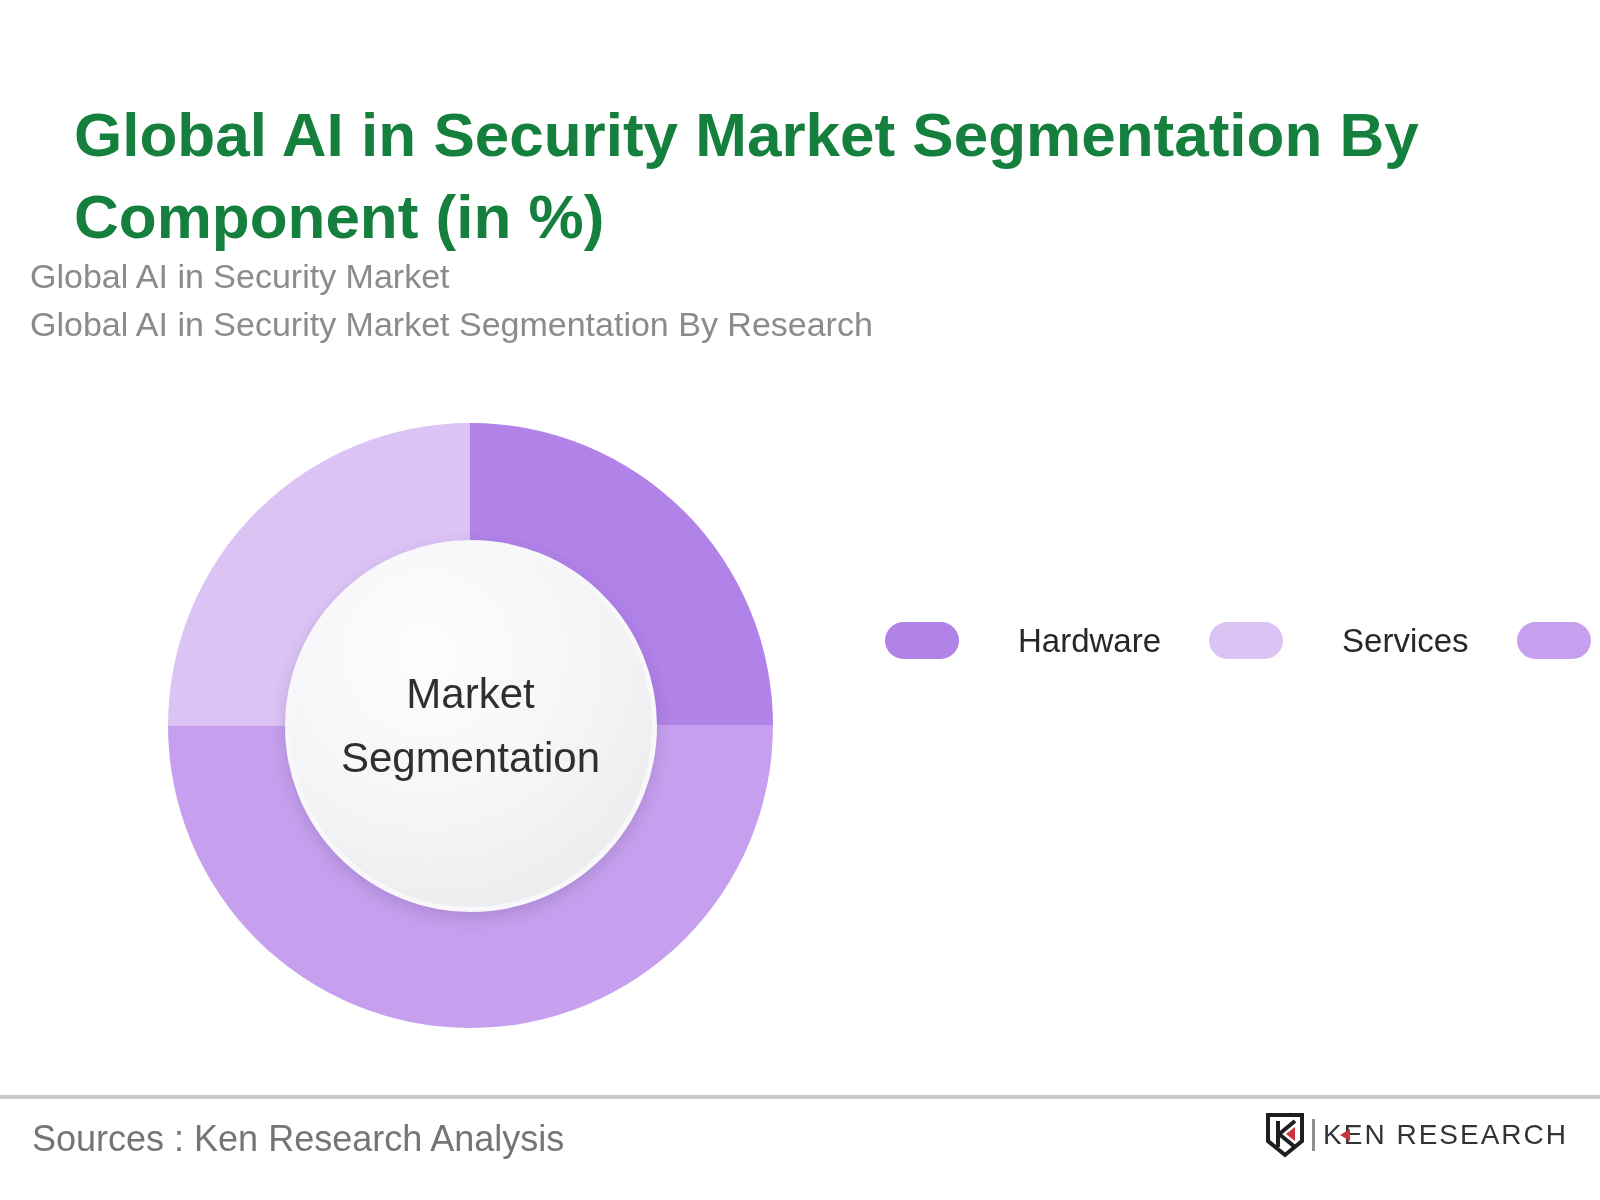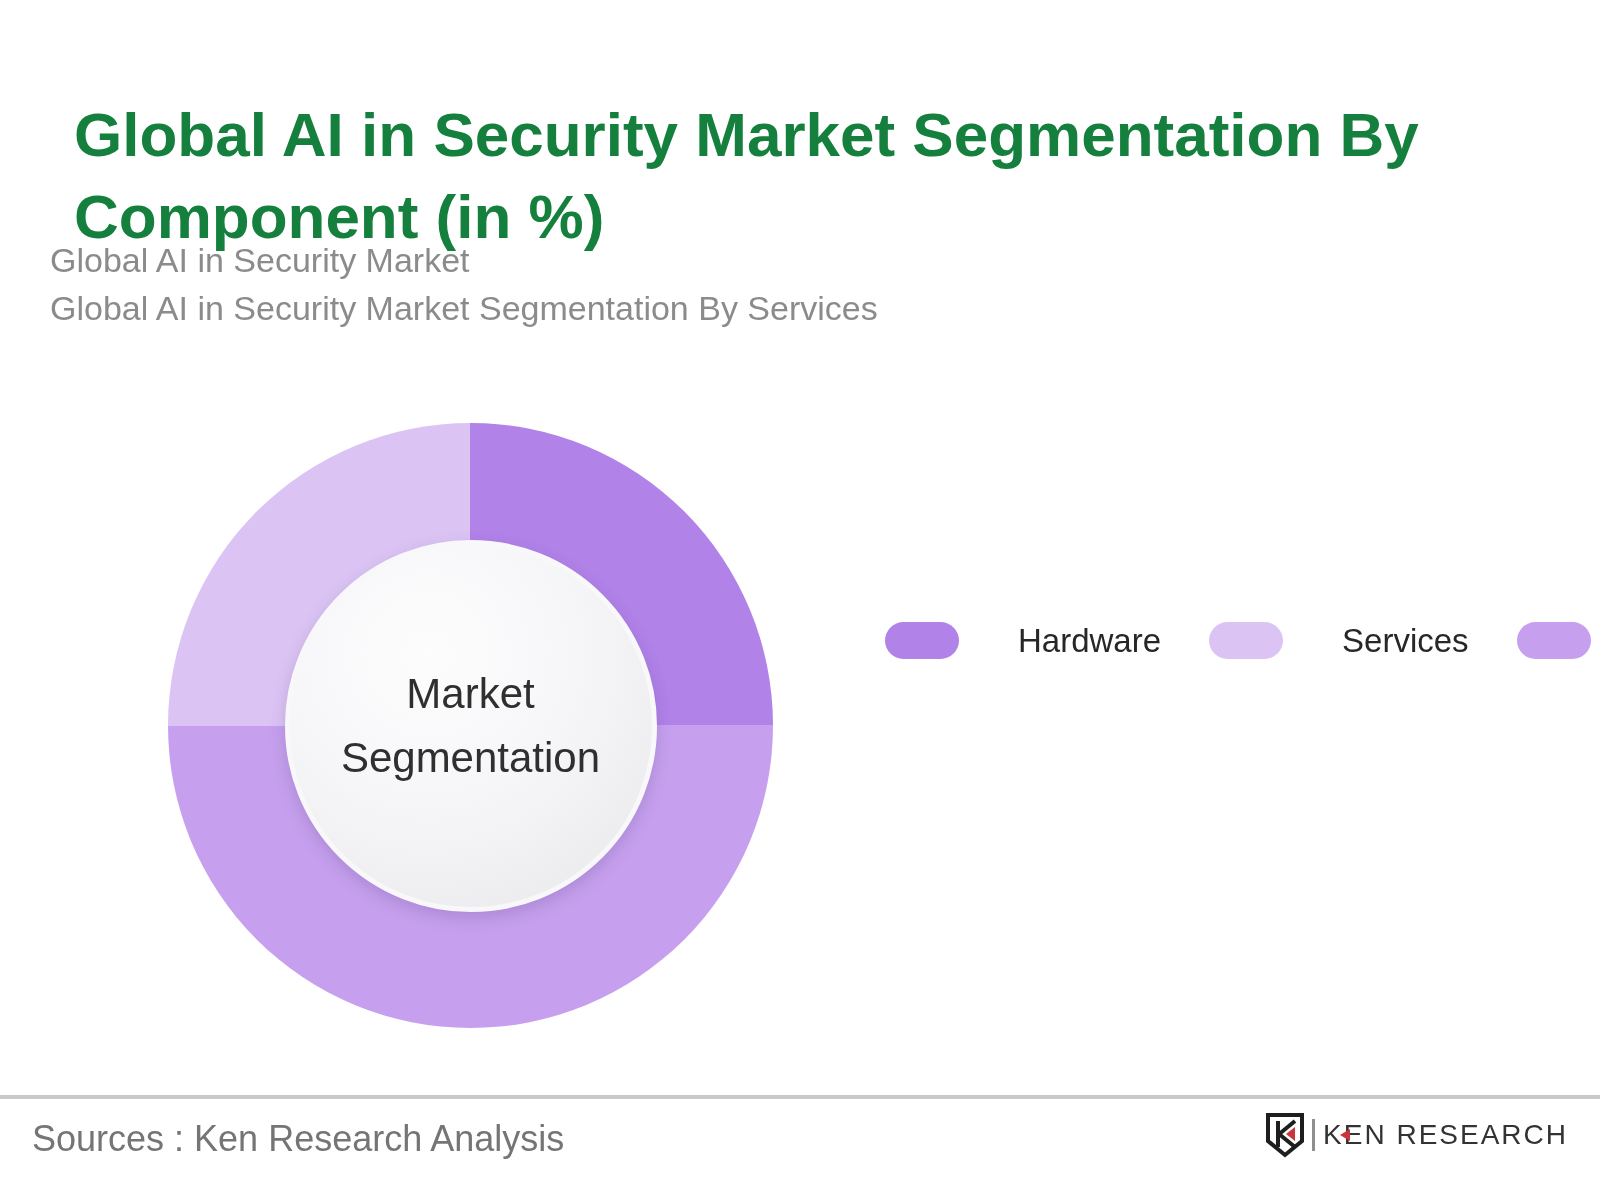--- a/index.html
+++ b/index.html
@@ -10,22 +10,22 @@
     overflow:hidden;
     font-family:"Liberation Sans", sans-serif;
     color:#232323;
   }
   .title{
     position:absolute;left:30px;top:52px;width:1490px;
     font-size:62px;font-weight:700;line-height:82px;
     color:#15803d;letter-spacing:0;margin-left:44px;
   }
   .subtitle{
-    position:absolute;left:30px;top:236px;width:1400px;
-    font-size:34px;line-height:48px;color:#8b8b8b;font-weight:400;margin-left:20px;
+    position:absolute;left:30px;top:252px;width:1400px;
+    font-size:34px;line-height:48px;color:#8b8b8b;font-weight:400;
   }
   .chart-area{position:absolute;left:0;top:0;width:1600px;height:1200px;}
   .donut{
     position:absolute;left:168px;top:423px;width:605px;height:605px;
     border-radius:50%;
   }
   .donut-hole{
     position:absolute;left:50%;top:50%;
     width:362px;height:362px;margin:-186px 0 0 -186px;
     border-radius:50%;
@@ -79,21 +79,21 @@
 </style>
 </head>
 <body>
 
 <div class="chart-area">
 
   <h1 class="title">Global AI in Security Market Segmentation By Component (in %)</h1>
 
   <div class="subtitle">
     <div>Global AI in Security Market</div>
-    <div>Global AI in Security Market Segmentation By Services</div>
+    <div>Global AI in Security Market Segmentation By Research</div>
   </div>
 
   <div class="donut" style="background: conic-gradient(rgb(177, 130, 232) 0%, rgb(177, 130, 232) 25%, rgb(198, 160, 238) 25%, rgb(198, 160, 238) 75%, rgb(219, 196, 244) 75%, rgb(219, 196, 244) 100%);">
     <div class="donut-hole">
       <div class="center-label">Market Segmentation</div>
     </div>
   </div>
 
   <div class="legend">
     <div class="legend-row">

